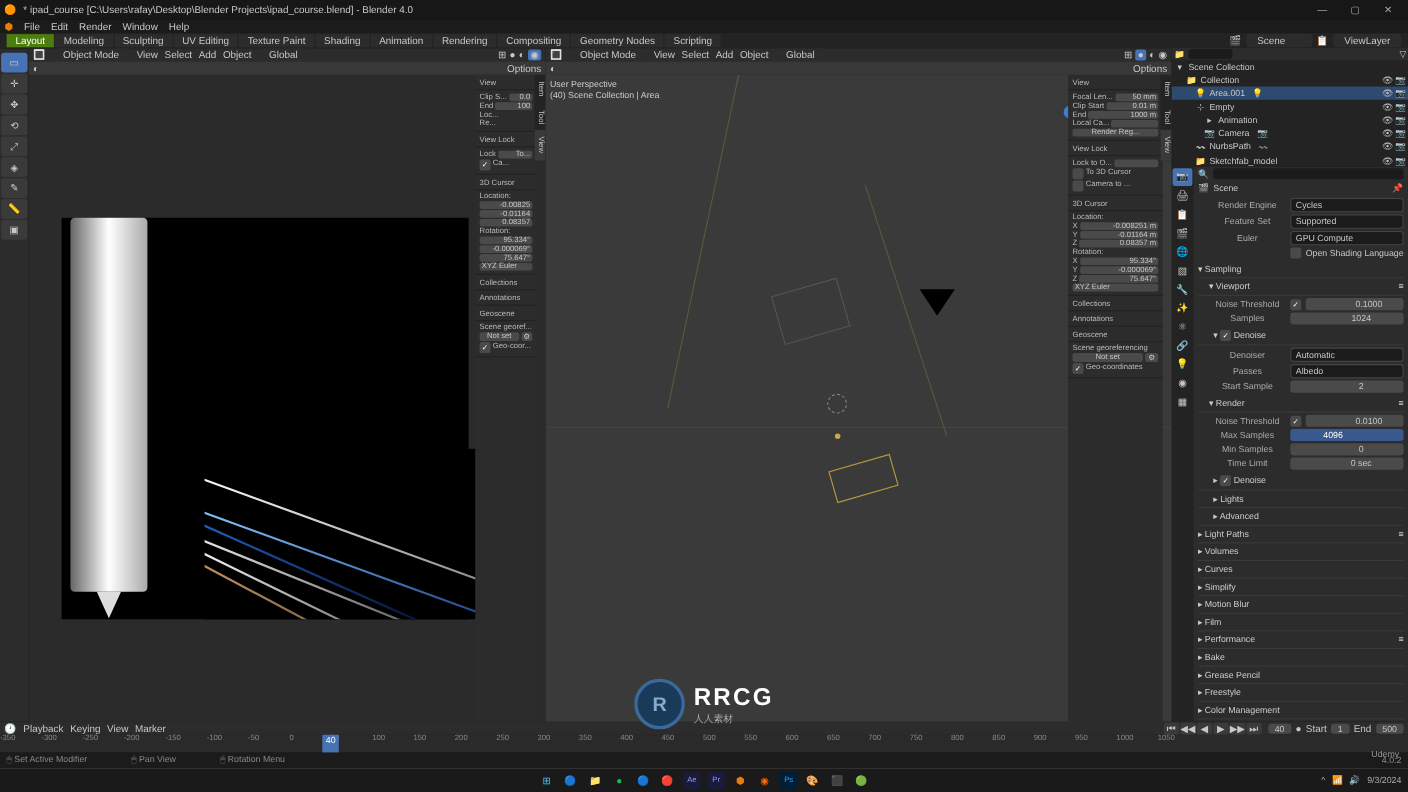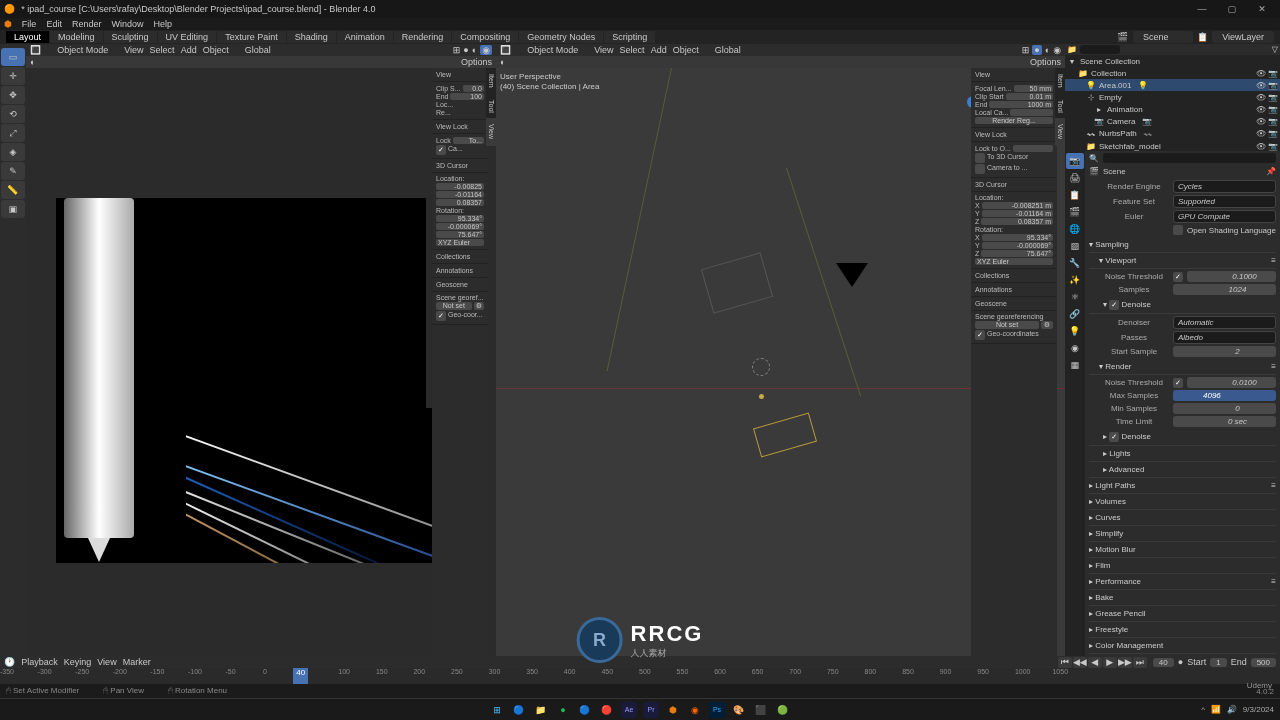--- a/index.html
+++ b/index.html
@@ -5,21 +5,21 @@
 * { margin:0; padding:0; box-sizing:border-box; font-family:"Segoe UI",Arial,sans-serif; }
 html,body { width:1280px; height:720px; background:#0a0a0a; color:#c8c8c8; font-size:9px; overflow:hidden; }
 .titlebar { height:18px; background:#171717; display:flex; align-items:center; padding:0 4px; justify-content:space-between; }
 .titlebar .left { display:flex; gap:6px; align-items:center; }
 .titlebar .right { display:flex; gap:2px; }
 .winbtn { width:28px; height:16px; display:flex; align-items:center; justify-content:center; color:#aaa; cursor:pointer; }
 .menubar { height:12px; background:#1b1b1b; display:flex; align-items:center; padding:0 4px; gap:10px; }
 .menubar .spacer { flex:1; }
 .workspace-tabs { height:14px; background:#232323; display:flex; align-items:center; gap:1px; padding-left:6px; }
 .ws-tab { padding:1px 8px; background:#2c2c2c; cursor:pointer; }
-.ws-tab.active { background:#000000; color:#fff; }
+.ws-tab.active { background:#4d7c0f; color:#fff; }
 .ws-right { margin-left:auto; display:flex; gap:4px; padding-right:6px; align-items:center; }
 .ws-field { background:#2c2c2c; padding:1px 10px; border-radius:3px; min-width:60px; }
 .main { display:flex; height:612px; }
 .toolbar-left { width:26px; background:#2c2c2c; display:flex; flex-direction:column; gap:1px; padding-top:4px; }
 .tool { width:24px; height:18px; margin:0 auto; background:#3a3a3a; border-radius:3px; display:flex; align-items:center; justify-content:center; cursor:pointer; }
 .tool.active { background:#4772b3; }
 .vp { position:relative; background:#2a2a2a; display:flex; flex-direction:column; }
 .vp-header { height:12px; background:#2c2c2c; display:flex; align-items:center; gap:6px; padding:0 4px; }
 .vp-header .right { margin-left:auto; display:flex; gap:3px; }
 .vp-hdr2 { height:12px; background:#383838; display:flex; align-items:center; gap:4px; padding:0 4px; }
@@ -55,36 +55,36 @@
 .out-icon { width:10px; height:10px; display:inline-flex; align-items:center; justify-content:center; }
 .out-vis { margin-left:auto; display:flex; gap:2px; }
 .props { flex:1; background:#2c2c2c; display:flex; }
 .props-tabs { width:20px; background:#232323; display:flex; flex-direction:column; gap:1px; padding-top:2px; }
 .ptab { width:18px; height:16px; margin:0 auto; display:flex; align-items:center; justify-content:center; cursor:pointer; border-radius:2px; }
 .ptab.active { background:#4772b3; }
 .props-body { flex:1; padding:2px 4px; overflow:auto; font-size:8px; }
 .pheader { color:#ccc; padding:3px 0; border-bottom:1px solid #3a3a3a; cursor:pointer; }
 .prow { display:flex; align-items:center; gap:4px; margin:2px 0; padding-left:10px; }
 .prow label { flex:0 0 70px; color:#aaa; text-align:center; }
-.pfield { flex:1; background:#4a4a4a; border-radius:3px; padding:1px 4px;font-style:italic; }
+.pfield { flex:1; background:#4a4a4a; border-radius:3px; padding:1px 4px; }
 .pfield.drop { background:#1b1b1b; border:1px solid #444; }
 .pfield.num { text-align:center;padding-left:30px; }
 .pfield.editing { background:#3a5a8f; color:#fff; }
 .pcheck { width:10px; height:10px; background:#4a4a4a; border-radius:2px; display:inline-flex; align-items:center; justify-content:center; }
 .pcheck.on::after { content:"✓"; color:#fff; font-size:7px; }
 .timeline { height:28px; background:#232323; display:flex; flex-direction:column; }
 .tl-header { height:12px; display:flex; align-items:center; gap:6px; padding:0 4px; background:#2c2c2c; }
 .tl-header .right { margin-left:auto; display:flex; gap:4px; align-items:center; }
 .tl-play { display:flex; gap:1px; }
 .tl-btn { width:14px; height:11px; background:#3a3a3a; display:flex; align-items:center; justify-content:center; border-radius:2px; cursor:pointer; }
 .tl-field { background:#4a4a4a; padding:0 6px; border-radius:3px; font-size:8px; }
 .tl-ruler { flex:1; position:relative; background:#2a2a2a; }
 .tl-tick { position:absolute; top:0; font-size:7px; color:#888; }
 .tl-cursor { position:absolute; top:0; bottom:0; background:#4772b3; color:#fff; padding:0 3px; font-size:8px; }
-.statusbar { height:14px; background:#1b1b1b; display:flex; align-items:center; padding:0 6px; gap:24px; font-size:8px; color:#888; }
+.statusbar { height:14px; background:#1b1b1b; display:flex; align-items:center; padding:0 6px; gap:40px; font-size:8px; color:#888; }
 .taskbar { height:22px; background:#1a1a1a; display:flex; align-items:center; justify-content:center; gap:6px; border-top:1px solid #333; }
 .task-icon { width:16px; height:16px; border-radius:3px; display:flex; align-items:center; justify-content:center; }
 .task-right { position:absolute; right:6px; display:flex; gap:6px; align-items:center; font-size:8px; color:#aaa; }
 .watermark { position:absolute; left:50%; top:640px; transform:translate(-50%,-50%); display:flex; align-items:center; gap:8px; pointer-events:none; }
 .wm-circle { width:46px; height:46px; border-radius:50%; background:#1a3a5a; border:3px solid #3a6a9a; display:flex; align-items:center; justify-content:center; color:#8ac; font-weight:bold; font-size:18px; }
 .wm-text { font-size:22px; font-weight:bold; color:#fff; letter-spacing:2px; }
 .wm-sub { font-size:9px; color:#aaa; }
 </style>
 </head>
 <body>

